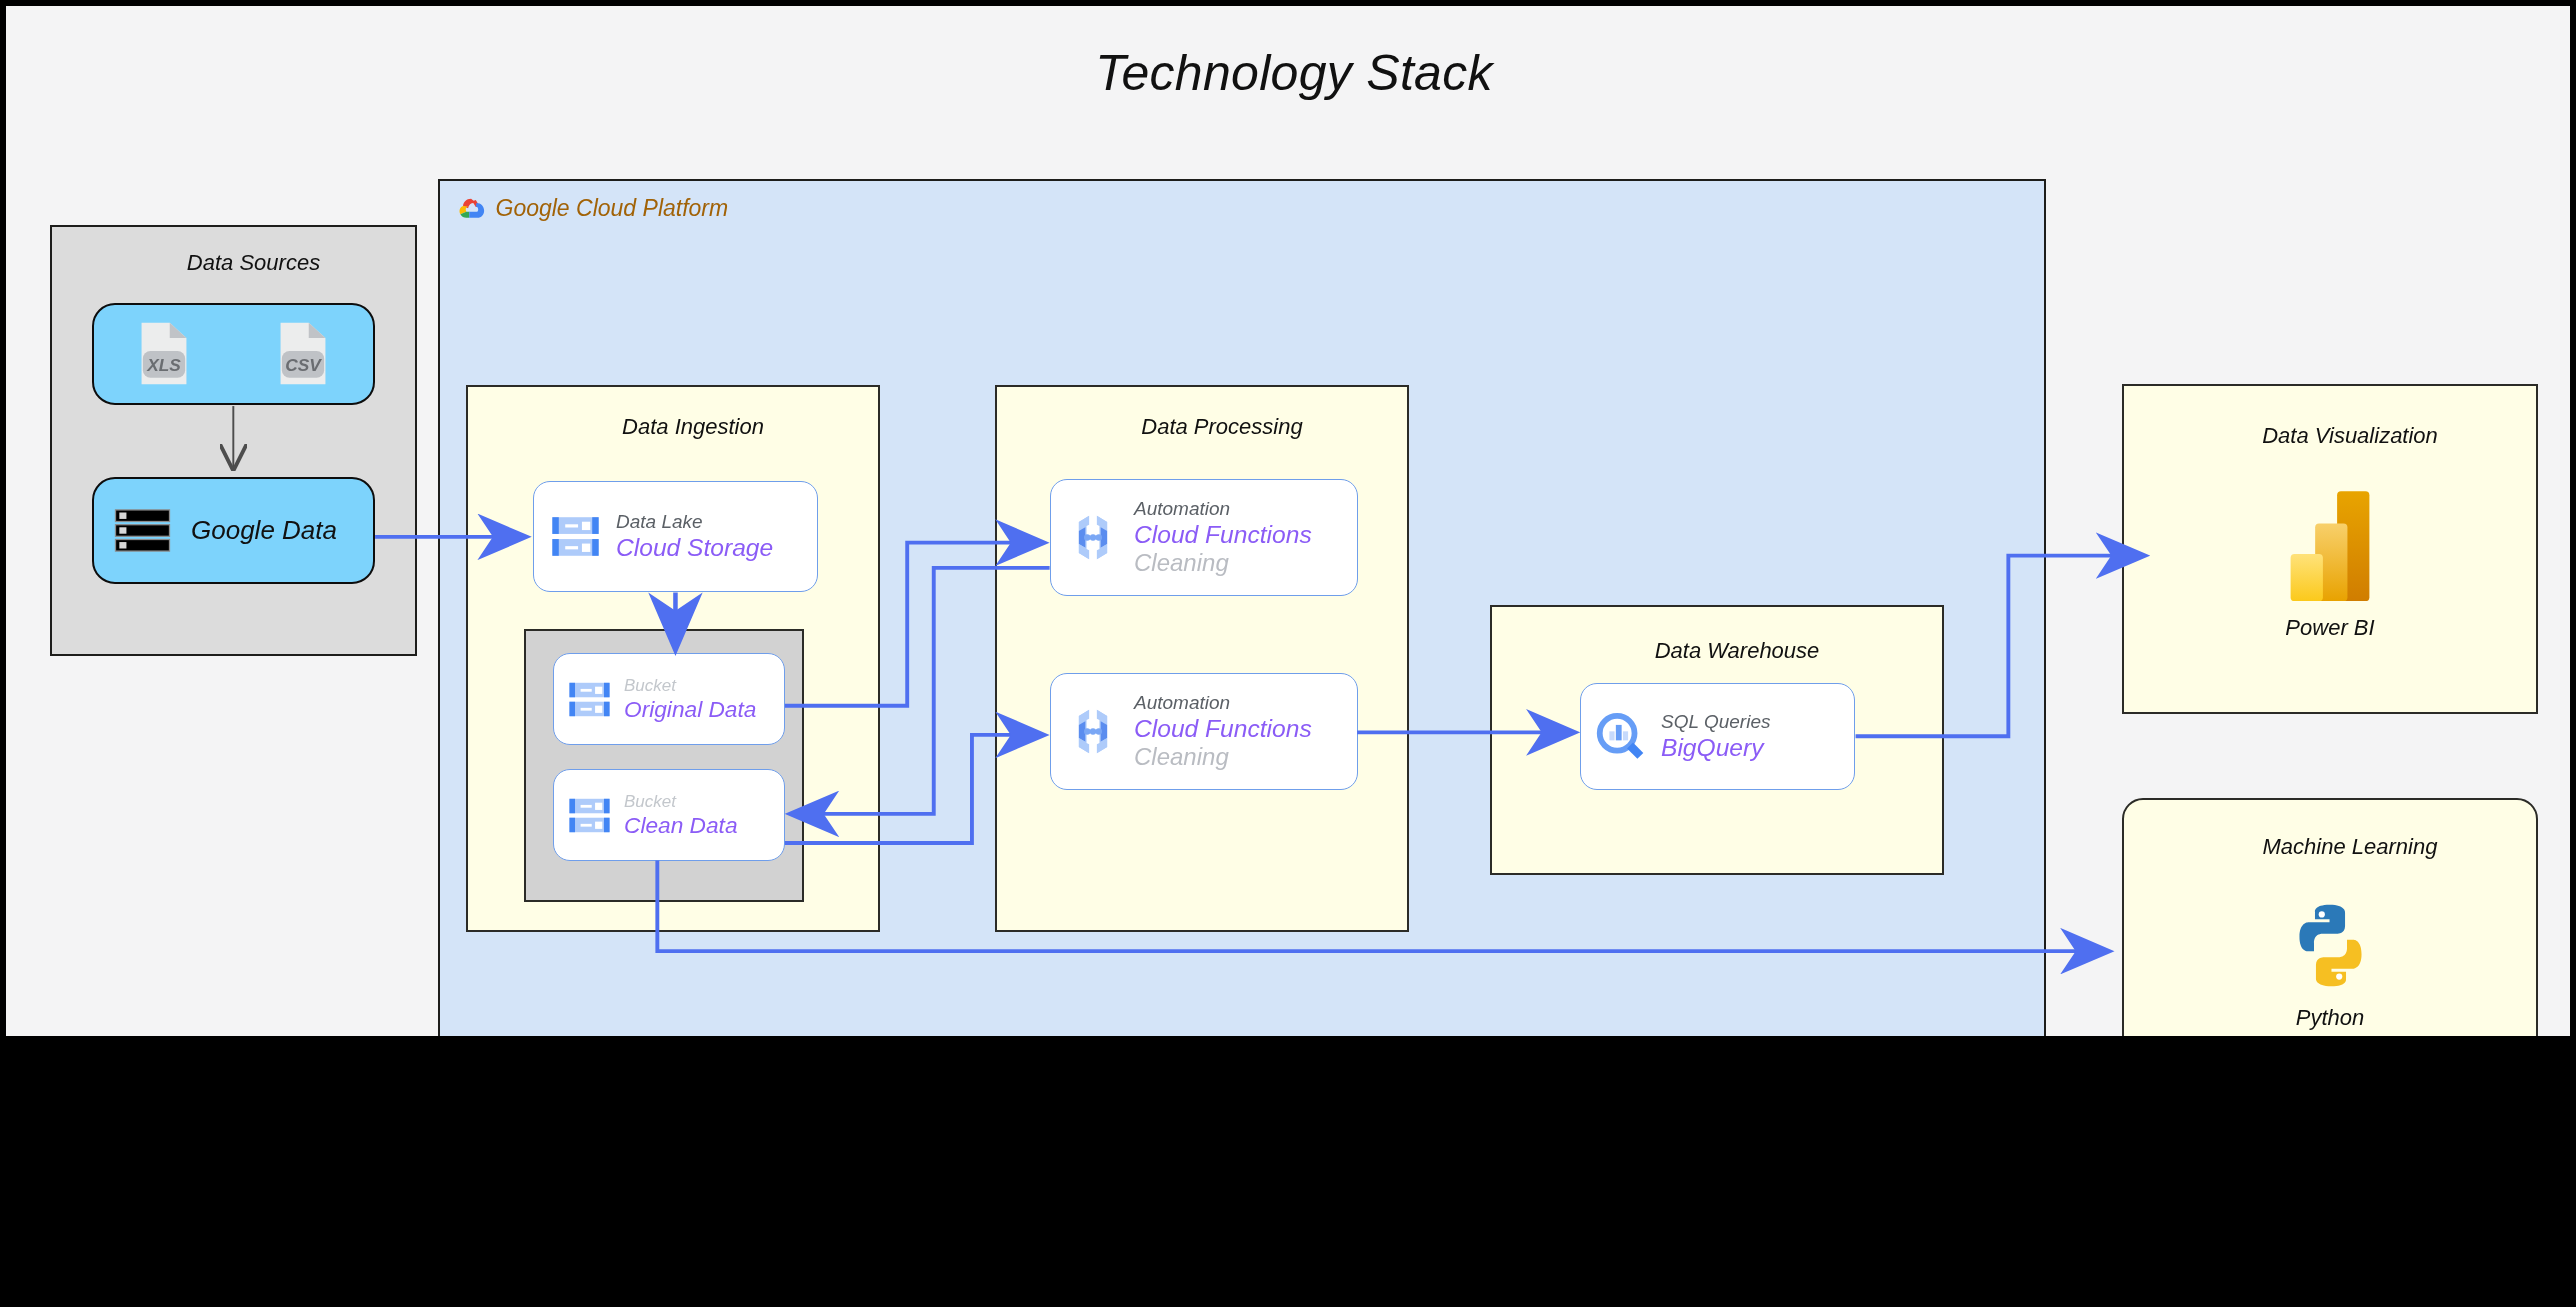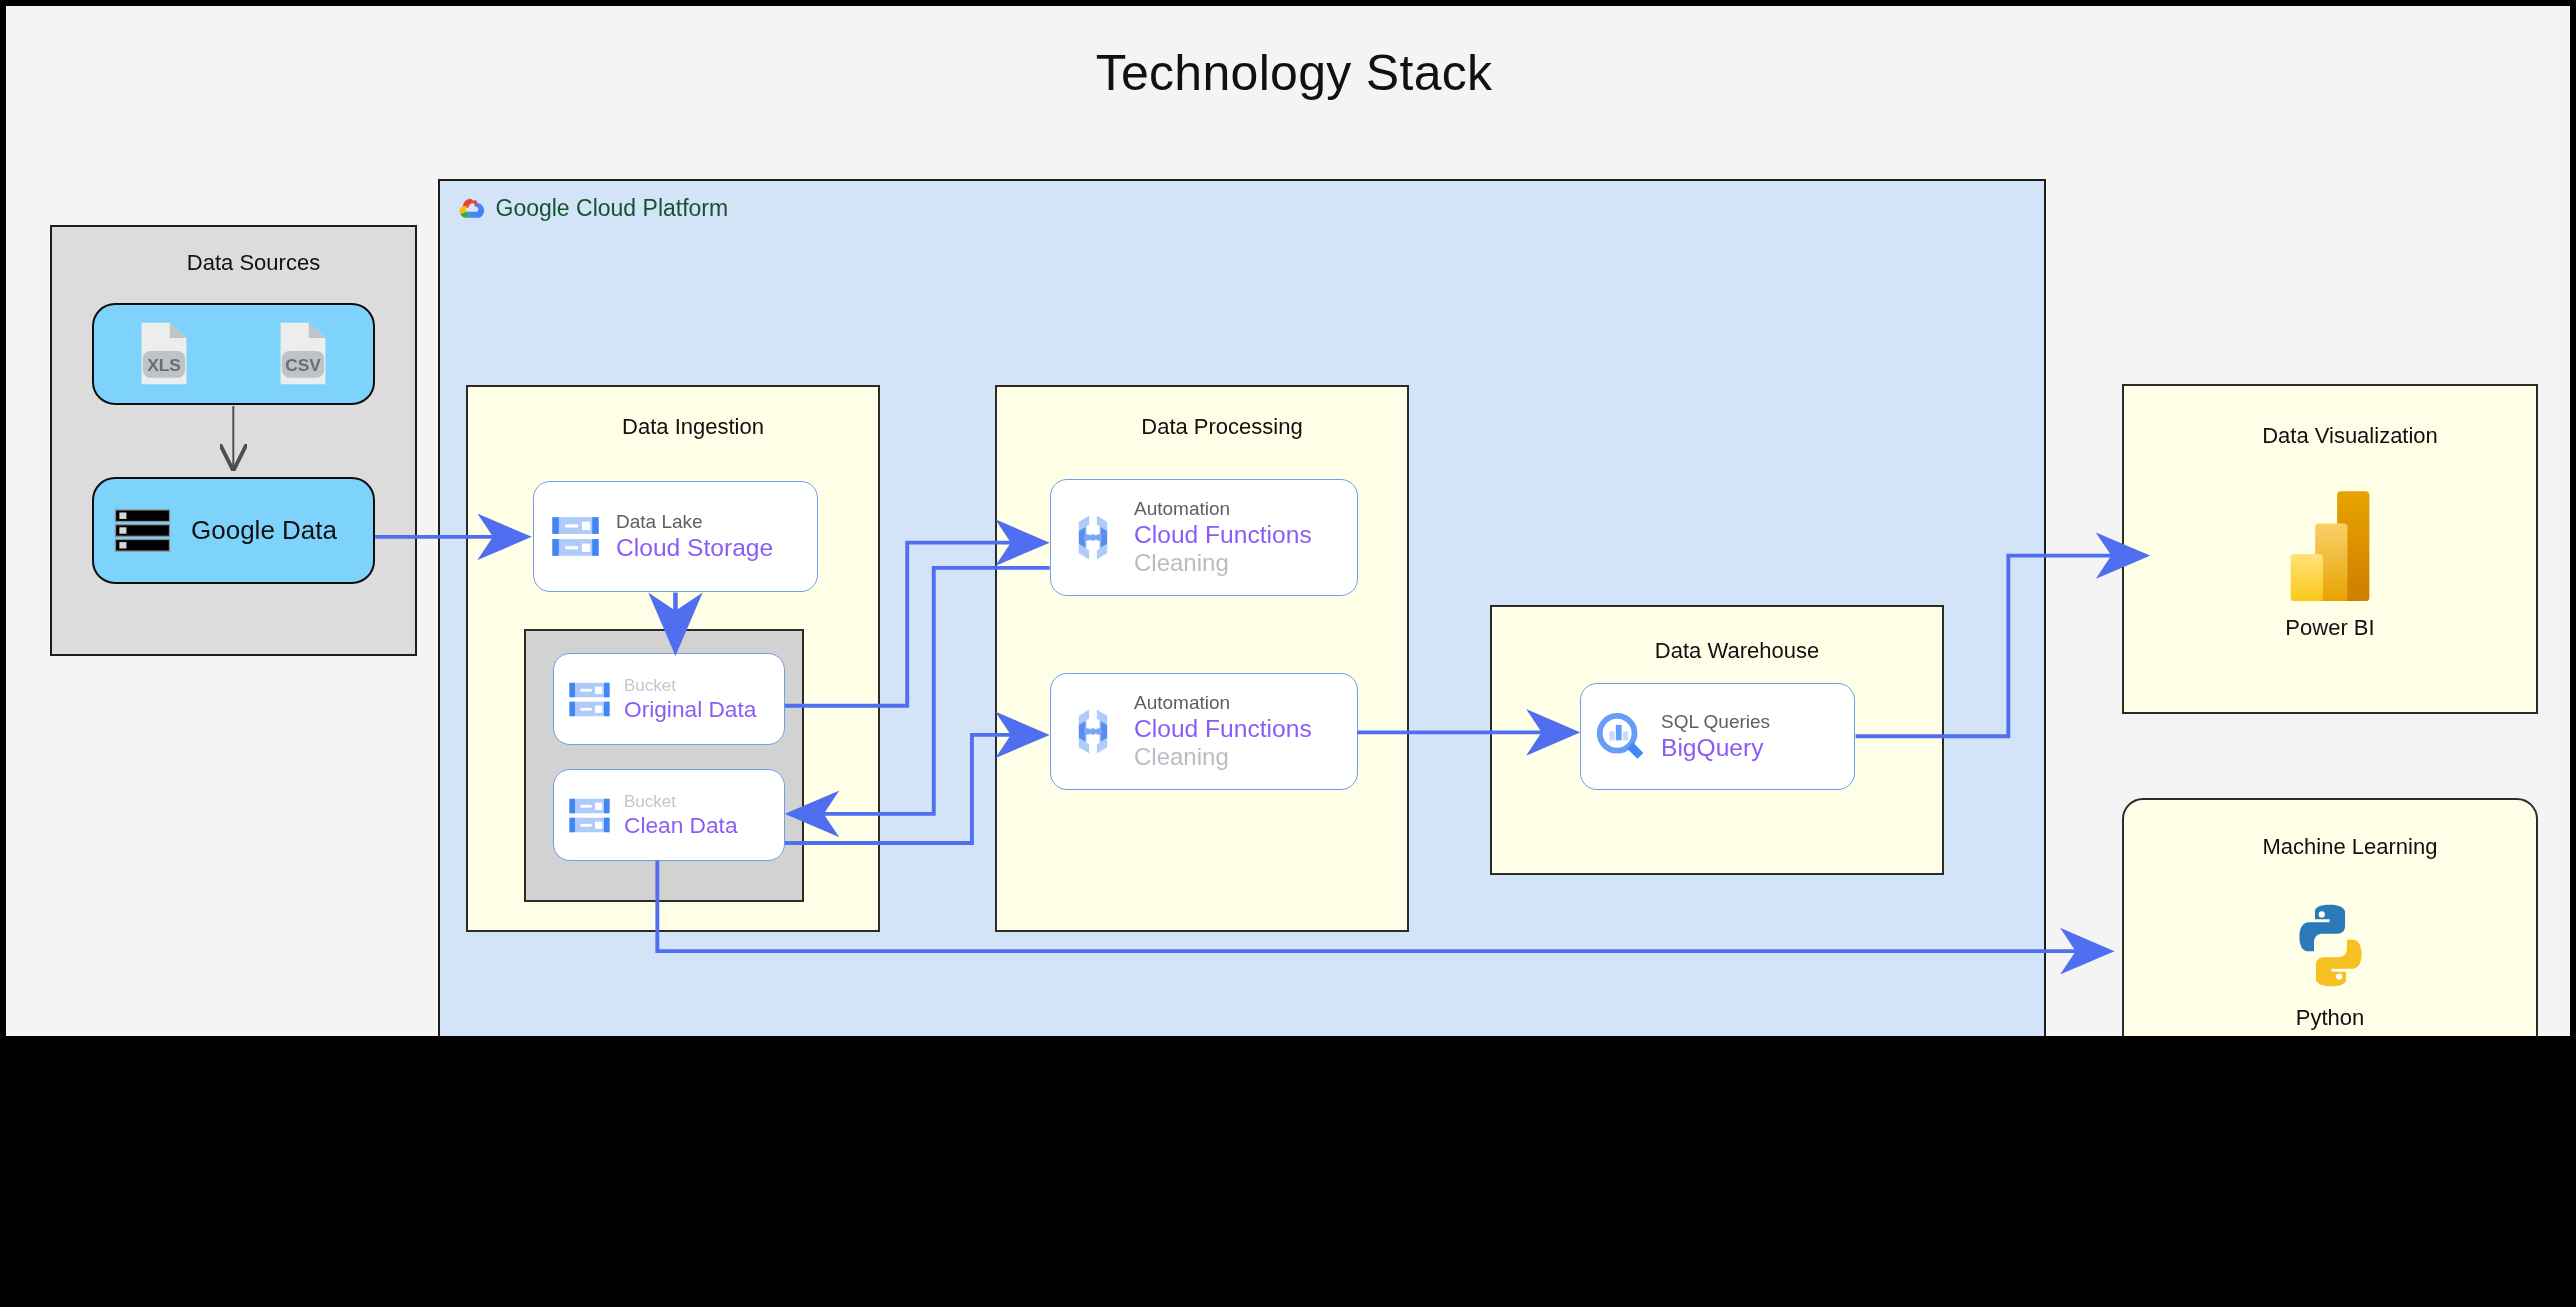--- a/index.html
+++ b/index.html
@@ -3,36 +3,37 @@
 <meta charset="utf-8">
 <style>
   html,body{margin:0;padding:0;background:#000;}
   body{font-family:"Liberation Sans",sans-serif;}
   #canvas{
     position:relative;width:2576px;height:1042px;
     background:#f4f4f5;
     border:6.5px solid #000;
     box-sizing:border-box;
     overflow:hidden;
+    font-style:italic;
   }
   .abs{position:absolute;box-sizing:border-box;}
 
   
   #page-title{
     left:0;top:38px;width:2576px;text-align:center;
     font-size:50px;color:#111;letter-spacing:0.3px;
   }
 
   
   .gcp-zone{
     background:#d4e4f8;border:2.6px solid #1d1d1b;
   }
   .gcp-label{
     display:flex;align-items:center;gap:9px;
-    font-size:23px;color:#14532d;
+    font-size:23px;color:#a16207;
   }
   .sources-zone{
     background:#dcdcdc;border:2.6px solid #1d1d1b;
   }
   .yellow-zone{
     background:#fffee6;border:2.6px solid #2b2b27;
   }
   .zone-title{
     position:absolute;left:0;width:100%;text-align:center;
     font-size:22px;color:#111;margin-left:20px;

